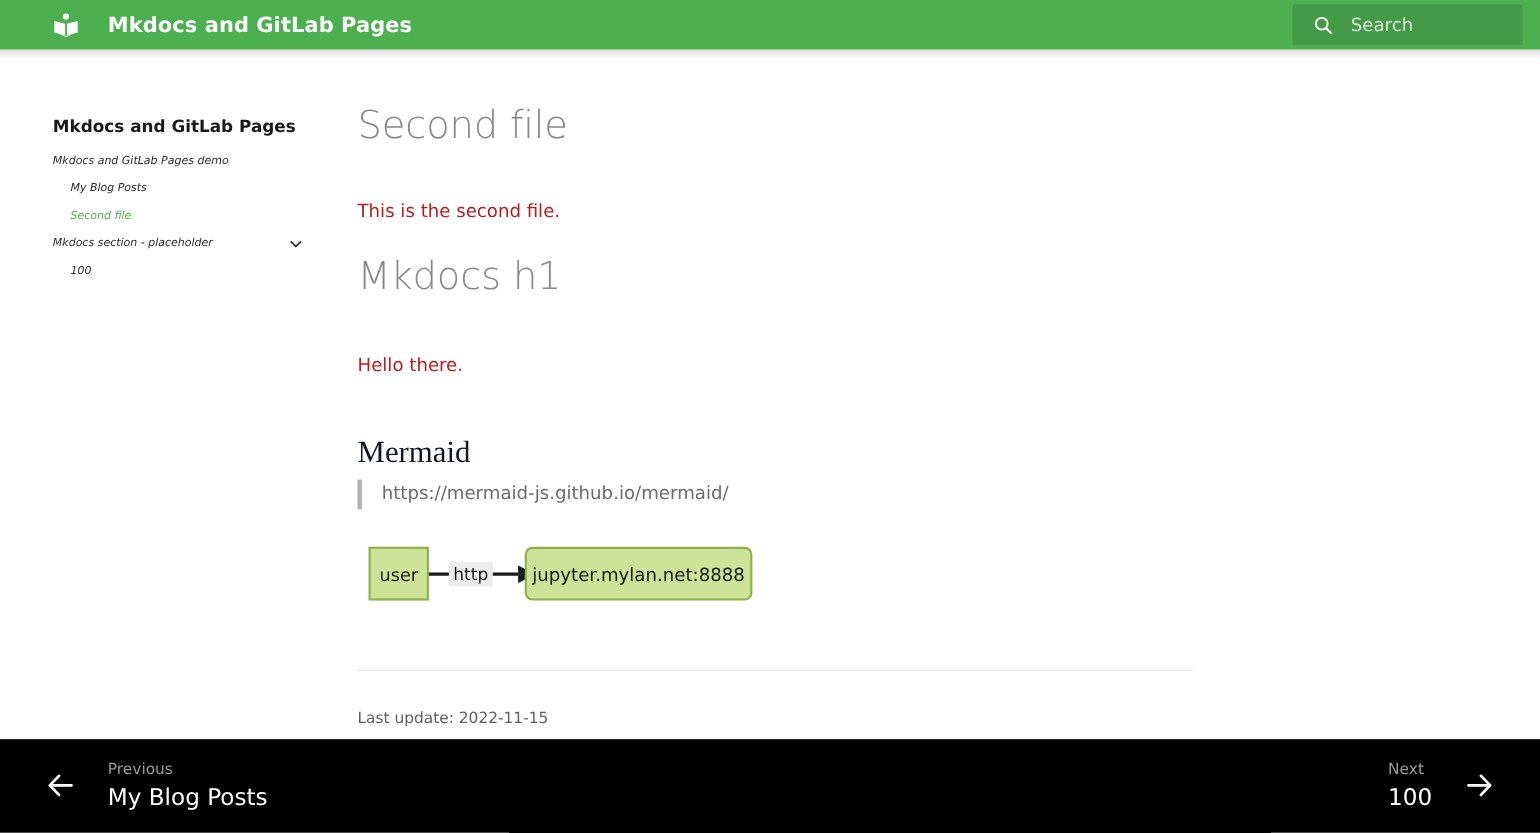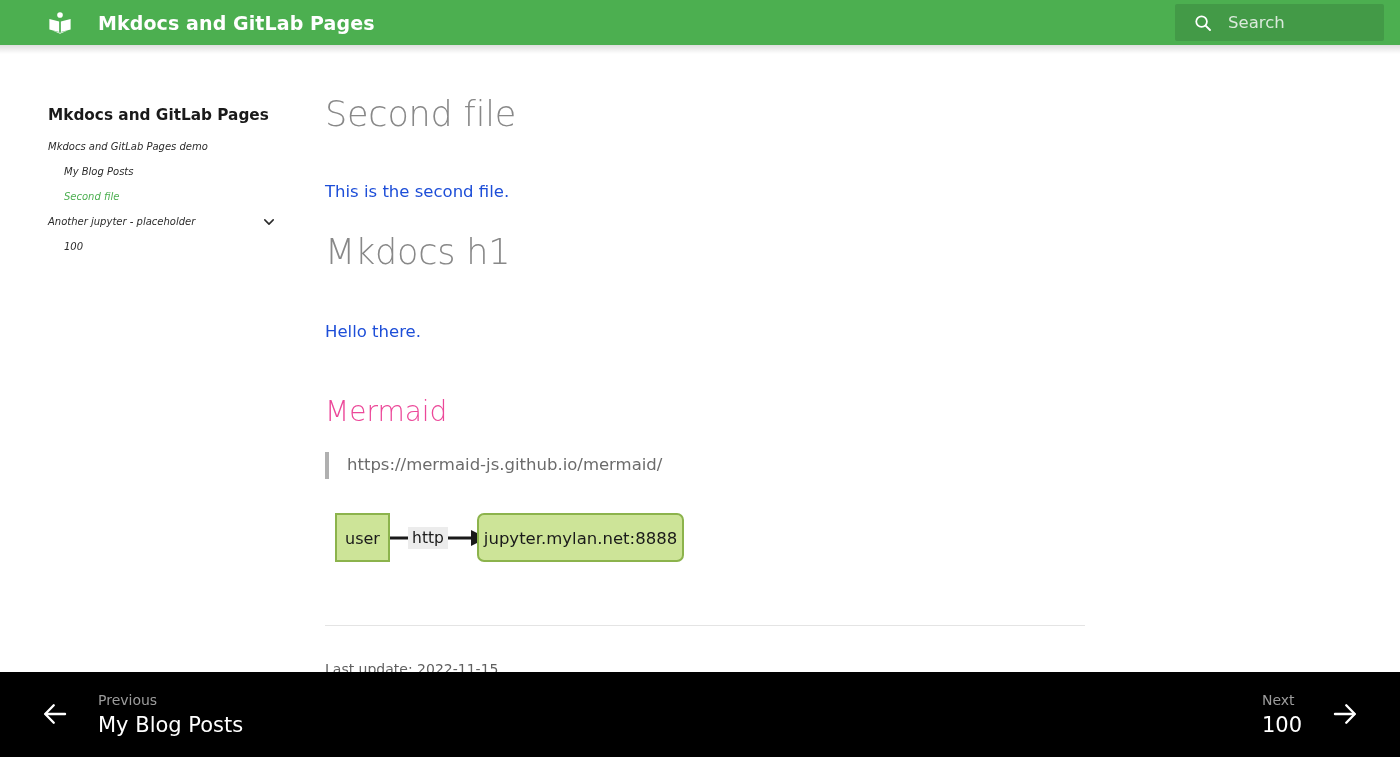--- a/index.html
+++ b/index.html
@@ -143,38 +143,39 @@
   h1.doc-title {
     font-size: 35px;
     font-weight: 300;
     color: #888888;
     line-height: 1.3;
     letter-spacing: -0.2px;
     margin-bottom: 41px;
   }
   p.body-text {
     font-size: 16.5px;
-    color: #1d4ed8;
+    color: #b91c1c;
     line-height: 1.6;
     margin-bottom: 16px;
   }
   h1.sub-title {
     font-size: 35px;
     font-weight: 300;
     color: #888888;
     line-height: 1.3;
     letter-spacing: -0.2px;
     margin: 25px 0 44px 0;
   }
   h2.section-title {
     font-size: 28px;
     font-weight: 300;
-    color: #ec4899;
+    color: #0f172a;
     line-height: 1.3;
-    margin: 48px 0 22px 0;
+    margin: 48px 0 6px 0;
+    font-family: Liberation Serif, serif;
   }
   blockquote.quote {
     border-left: 4px solid #b0b0b0;
     padding-left: 18px;
     margin: 0 0 28px 0;
   }
   blockquote.quote p {
     font-size: 16.5px;
     color: #6b6b6b;
     line-height: 1.6;
@@ -276,21 +277,21 @@
 
     <div class="nav-item level-2">
       <a class="nav-link">My Blog Posts</a>
     </div>
 
     <div class="nav-item level-2">
       <a class="nav-link active">Second file</a>
     </div>
 
     <div class="nav-item">
-      <a class="nav-link">Another jupyter - placeholder</a>
+      <a class="nav-link">Mkdocs section - placeholder</a>
       <span class="chevron">
         <svg width="18" height="18" viewBox="0 0 24 24">
           <path d="M6.4 9.2 L12 14.8 L17.6 9.2" fill="none" stroke="#2b2b2b" stroke-width="2.1" stroke-linecap="round" stroke-linejoin="round"></path>
         </svg>
       </span>
     </div>
 
     <div class="nav-item level-2">
       <a class="nav-link">100</a>
     </div>

